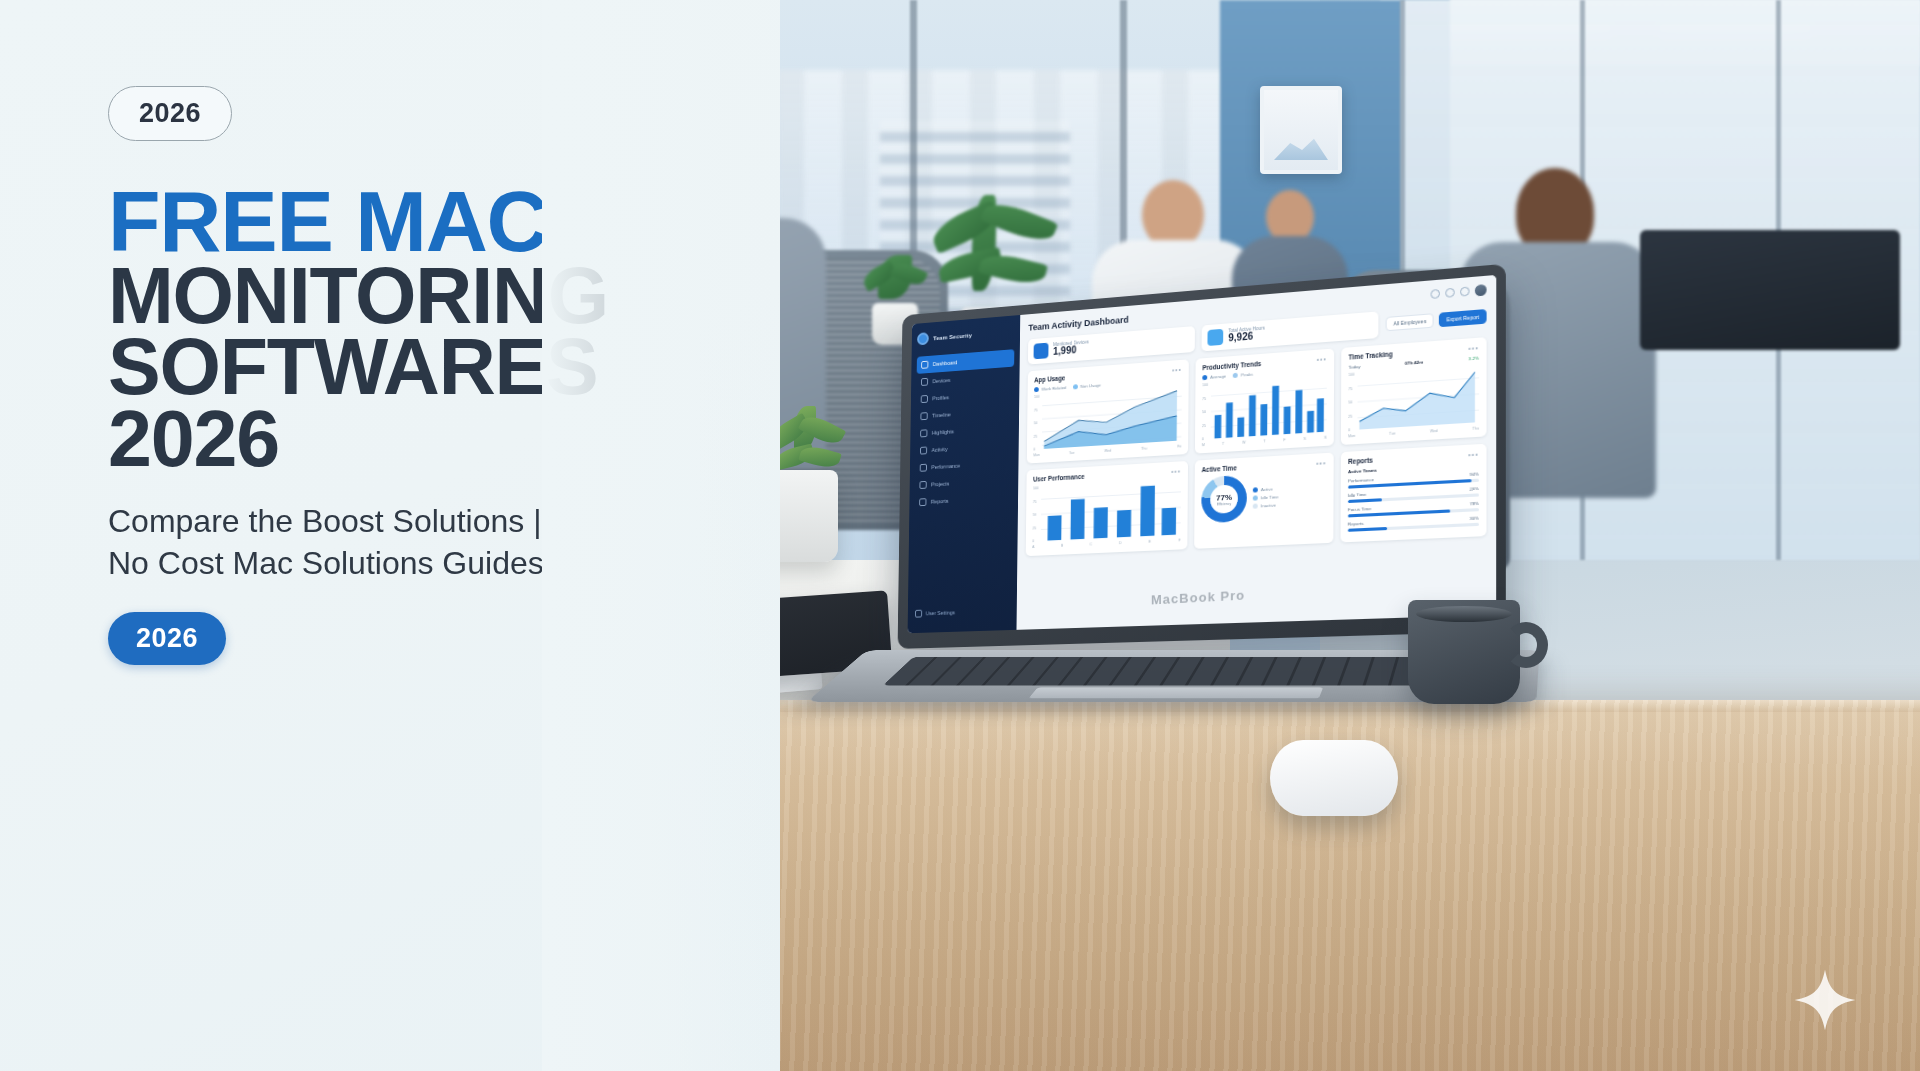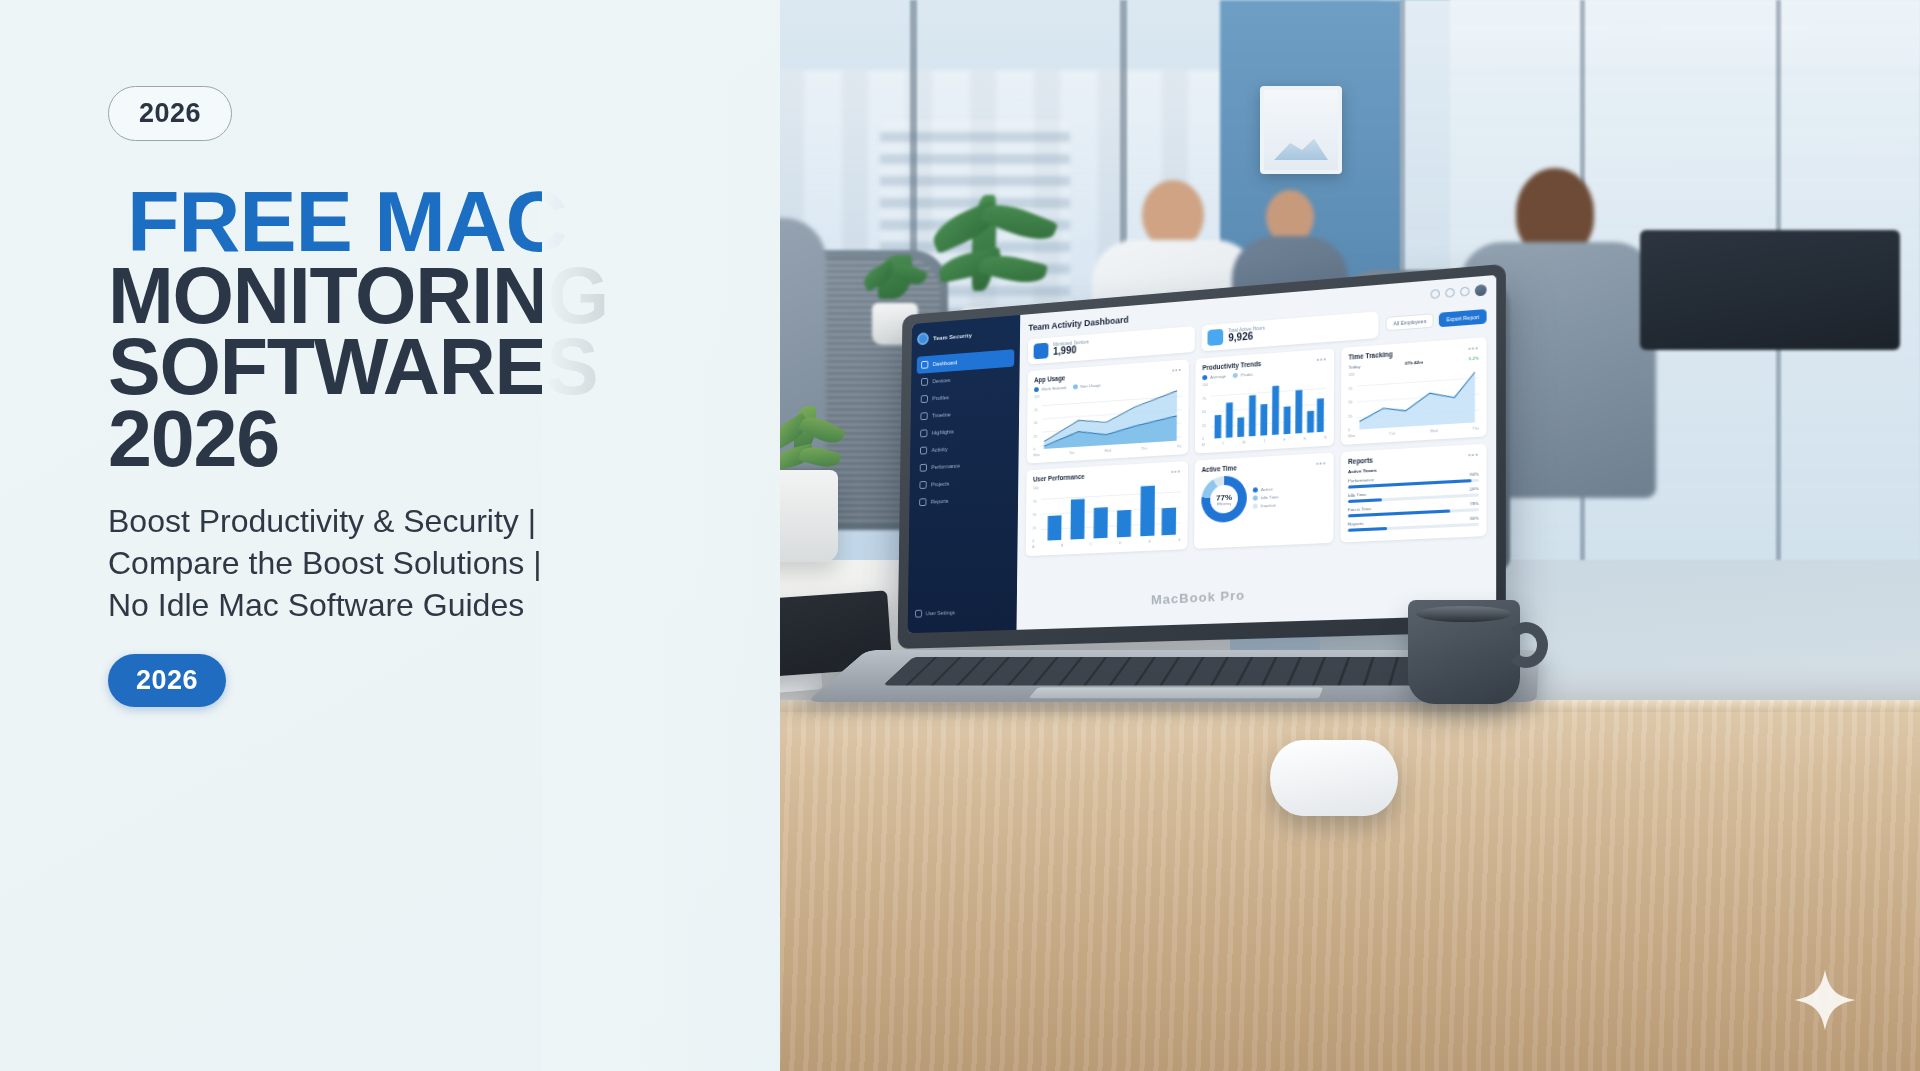--- a/index.html
+++ b/index.html
@@ -159,21 +159,21 @@
   .left-fade { position:absolute; right:-2px; top:0; width:240px; height:100%;
      background:linear-gradient(90deg,rgba(238,245,247,1) 0%,rgba(238,245,247,.75) 45%,rgba(238,245,247,0) 100%); }
   .content { position:absolute; left:108px; top:86px; width:620px; }
 
   .badge-outline { display:inline-flex; align-items:center; justify-content:center;
      padding:11px 30px; border:1.6px solid #9aa6ad; border-radius:999px;
      background:#f4f9fb; font-size:27px; font-weight:700; color:#2b3442; letter-spacing:.5px; }
 
   h1 { margin-top:42px; font-size:79px; line-height:.90; font-weight:800;
        letter-spacing:-1.2px; color:#2b3746; text-transform:uppercase; }
-  h1 .accent { color:#1b6ec2;margin-left:19px; }
+  h1 .accent { color:#1b6ec2; }
   h1 span { display:block; }
   .h1-l1 { font-size:86px; }
   .sub { margin-top:26px; font-size:32px; line-height:1.32; font-weight:400; color:#2f3945; }
   .sub span { display:block; white-space:nowrap; }
   .badge-solid { display:inline-flex; align-items:center; justify-content:center; margin-top:28px;
      padding:11px 28px; border-radius:999px; background:#1f6cc0; color:#fff;
      font-size:27px; font-weight:700; letter-spacing:.5px; box-shadow:0 3px 10px rgba(25,90,170,.28); }
 </style>
 </head>
 <body>
@@ -616,23 +616,22 @@
       <div class="badge-outline">2026</div>
 
       <h1>
         <span class="accent h1-l1">FREE MAC</span>
         <span>MONITORING</span>
         <span>SOFTWARES</span>
         <span>2026</span>
       </h1>
 
       <div class="sub">
-        <span>Boost Productivity &amp; Security |</span>
         <span>Compare the Boost Solutions |</span>
-        <span>No Idle Mac Software Guides</span>
+        <span>No Cost Mac Solutions Guides</span>
       </div>
 
       <div class="badge-solid">2026</div>
     </div>
     <div class="left-fade"></div>
   </div>
 
 </div>
 
 </body></html>

